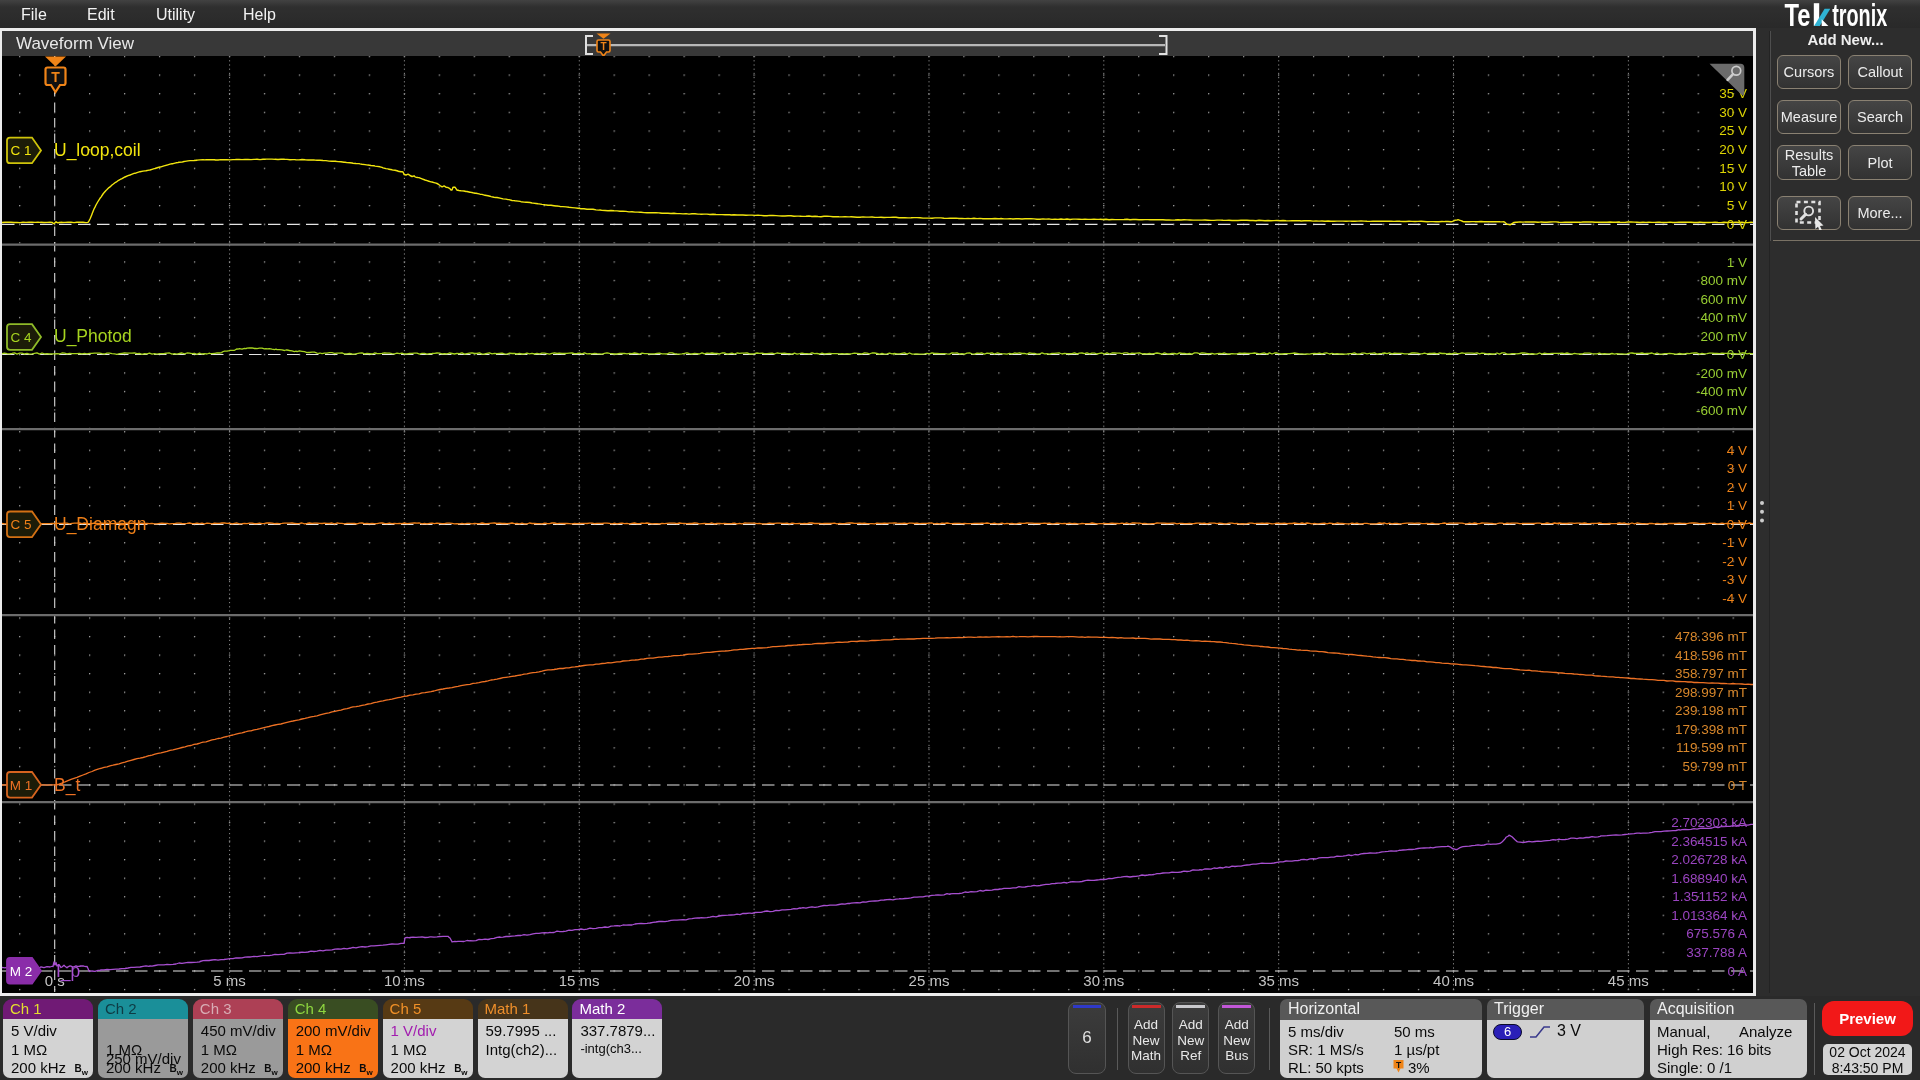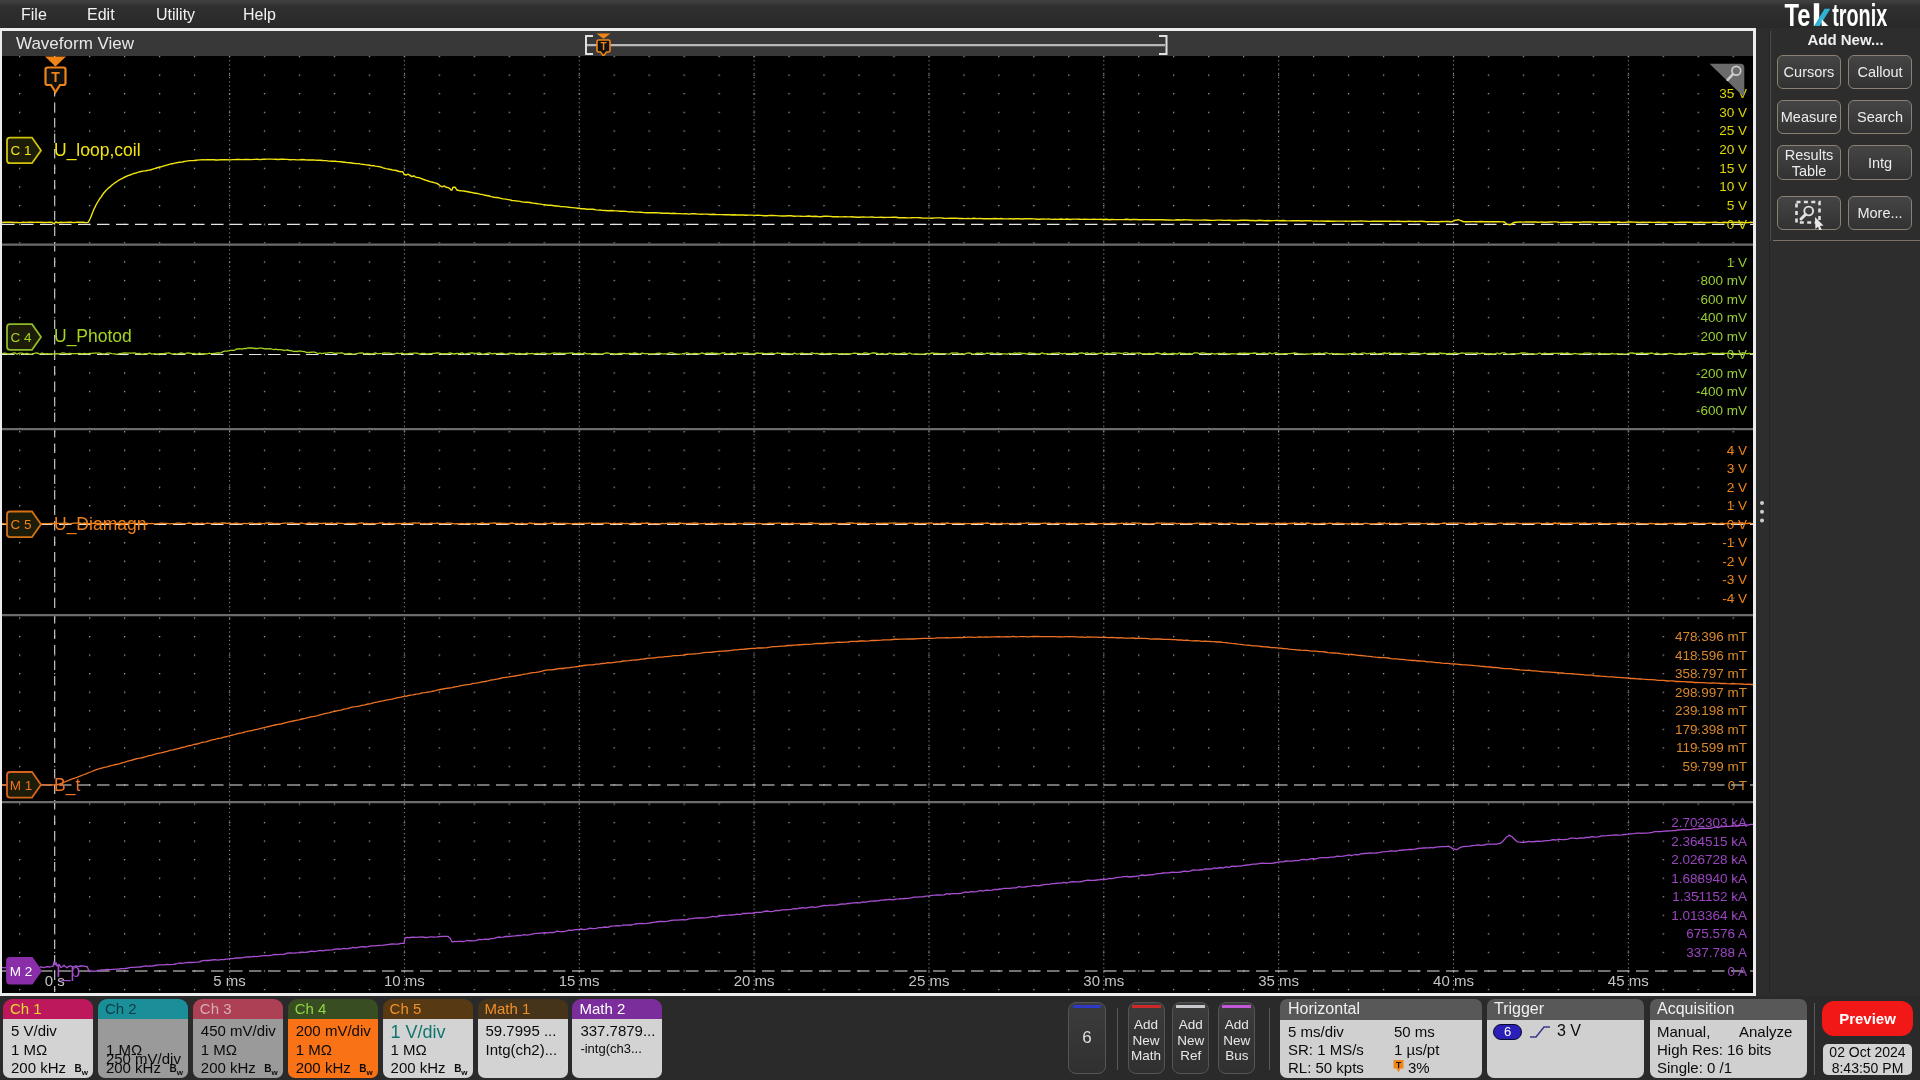--- a/index.html
+++ b/index.html
@@ -22,21 +22,21 @@
 <div class="abs" style="left:1769px;top:31px;width:1px;height:962px;background:#232323;"></div>
 <div class="abs" style="left:1770px;top:31px;width:1px;height:210px;background:#4e4e4e;"></div>
 <div class="abs" style="left:1773px;top:240px;width:147px;height:1px;background:#7a7265;"></div>
 <div class="abs" style="left:1771px;top:31px;width:149px;height:18px;color:#f0f0f0;font-size:15px;font-weight:bold;text-align:center;">Add New...</div>
 
 <div class="abs" style="left:1777px;top:55px;width:64px;height:34px;background:linear-gradient(#454545,#323232);border:1px solid #8a8172;border-radius:6px;color:#ececec;font-size:14.5px;display:flex;align-items:center;justify-content:center;text-align:center;">Cursors</div>
 <div class="abs" style="left:1848px;top:55px;width:64px;height:34px;background:linear-gradient(#454545,#323232);border:1px solid #8a8172;border-radius:6px;color:#ececec;font-size:14.5px;display:flex;align-items:center;justify-content:center;text-align:center;">Callout</div>
 <div class="abs" style="left:1777px;top:100px;width:64px;height:34px;background:linear-gradient(#454545,#323232);border:1px solid #8a8172;border-radius:6px;color:#ececec;font-size:14.5px;display:flex;align-items:center;justify-content:center;text-align:center;">Measure</div>
 <div class="abs" style="left:1848px;top:100px;width:64px;height:34px;background:linear-gradient(#454545,#323232);border:1px solid #8a8172;border-radius:6px;color:#ececec;font-size:14.5px;display:flex;align-items:center;justify-content:center;text-align:center;">Search</div>
 <div class="abs" style="left:1777px;top:145px;width:64px;height:35px;background:linear-gradient(#454545,#323232);border:1px solid #8a8172;border-radius:6px;color:#ececec;font-size:14.5px;display:flex;align-items:center;justify-content:center;text-align:center;line-height:16px;">Results<br>Table</div>
-<div class="abs" style="left:1848px;top:145px;width:64px;height:35px;background:linear-gradient(#454545,#323232);border:1px solid #8a8172;border-radius:6px;color:#ececec;font-size:14.5px;display:flex;align-items:center;justify-content:center;text-align:center;">Intg</div>
+<div class="abs" style="left:1848px;top:145px;width:64px;height:35px;background:linear-gradient(#454545,#323232);border:1px solid #8a8172;border-radius:6px;color:#ececec;font-size:14.5px;display:flex;align-items:center;justify-content:center;text-align:center;">Plot</div>
 <div class="abs" style="left:1848px;top:196px;width:64px;height:34px;background:linear-gradient(#454545,#323232);border:1px solid #8a8172;border-radius:6px;color:#ececec;font-size:14.5px;display:flex;align-items:center;justify-content:center;text-align:center;">More...</div>
 
 <div class="abs" style="left:1777px;top:196px;width:64px;height:34px;background:linear-gradient(#454545,#323232);border:1px solid #8a8172;border-radius:6px;"></div>
 <svg class="abs" style="left:1777px;top:196px;" width="64" height="34">
   <rect x="19.5" y="6" width="23" height="20.5" fill="none" stroke="#e0e0e0" stroke-width="2.6" stroke-dasharray="4 3.4"></rect>
   <circle cx="31.7" cy="15" r="4.4" fill="none" stroke="#e0e0e0" stroke-width="1.9"></circle>
   <line x1="28.6" y1="18.4" x2="24" y2="23" stroke="#e0e0e0" stroke-width="3" stroke-linecap="round"></line>
   <polygon points="38,21 46.5,29.5 43,30 44.8,34 42.6,34.6 41,30.8 38.4,33" fill="#e8e8e8"></polygon>
 </svg>
 <svg class="abs" style="left:1756px;top:495px" width="12" height="32">
@@ -181,21 +181,21 @@
 <path d="M 47.5,67.5 H 63.5 Q 65.5,67.5 65.5,69.5 V 83 Q 65.5,85 63.5,85 H 60 L 55.5,92 L 51,85 H 47.5 Q 45.5,85 45.5,83 V 69.5 Q 45.5,67.5 47.5,67.5 Z" fill="#101010" stroke="#f08418" stroke-width="2.2"></path>
 <text x="55.5" y="81.5" fill="#f08418" font-size="14" font-weight="bold" text-anchor="middle">T</text>
 <path d="M 1709.5,63.8 H 1740.5 Q 1744.3,63.8 1744.3,67.6 V 92.5 Q 1744.3,97.5 1740.8,94 Z" fill="#6b6b6b"></path>
 <circle cx="1736.3" cy="70.8" r="4.4" fill="none" stroke="#cccccc" stroke-width="1.7"></circle>
 <line x1="1733" y1="74.2" x2="1727.6" y2="79.8" stroke="#cccccc" stroke-width="2.6" stroke-linecap="round"></line>
 </g>
   </svg>
 <div class="abs" style="left:0;top:996px;width:1920px;height:84px;background:#2a2a2a;"></div>
 
 <div class="abs" style="left:3.0px;top:999px;width:90px;height:79px;border-radius:9px 9px 7px 7px;overflow:hidden;">
-  <div style="position:absolute;left:0;top:0;width:90px;height:19.5px;background:#be185d;">
+  <div style="position:absolute;left:0;top:0;width:90px;height:19.5px;background:#701a75;">
     <div style="position:absolute;left:7px;top:1px;font-size:15px;color:#e4de2e;">Ch 1</div>
   </div>
   <div style="position:absolute;left:0;top:20px;width:90px;height:59px;background:#d3d3d3;">
       <div style="position:absolute;left:8px;top:3.0px;font-size:15px;color:#0a0a0a;white-space:nowrap;">5 V/div</div>
       <div style="position:absolute;left:8px;top:21.5px;font-size:15px;color:#0a0a0a;white-space:nowrap;">1 MΩ</div>
       <div style="position:absolute;left:8px;top:40.0px;font-size:15px;color:#0a0a0a;white-space:nowrap;">200 kHz</div>
       <div style="position:absolute;right:5px;top:39px;color:#0a0a0a;"><span style="font-size:10px;font-weight:bold;">B</span><span style="font-size:8px;font-weight:bold;vertical-align:-3px;">w</span></div>
     </div>
 </div>
 
@@ -233,21 +233,21 @@
       <div style="position:absolute;left:8px;top:40.0px;font-size:15px;color:#0a0a0a;white-space:nowrap;">200 kHz</div>
       <div style="position:absolute;right:5px;top:39px;color:#0a0a0a;"><span style="font-size:10px;font-weight:bold;">B</span><span style="font-size:8px;font-weight:bold;vertical-align:-3px;">w</span></div>
     </div>
 </div>
 
 <div class="abs" style="left:382.6px;top:999px;width:90px;height:79px;border-radius:9px 9px 7px 7px;overflow:hidden;">
   <div style="position:absolute;left:0;top:0;width:90px;height:19.5px;background:#573a14;">
     <div style="position:absolute;left:7px;top:1px;font-size:15px;color:#f19027;">Ch 5</div>
   </div>
   <div style="position:absolute;left:0;top:20px;width:90px;height:59px;background:#d3d3d3;">
-      <div style="position:absolute;left:8px;top:3.0px;font-size:18px;color:#0f766e;white-space:nowrap;">1 V/div</div>
+      <div style="position:absolute;left:8px;top:3.0px;font-size:15px;color:#a21caf;white-space:nowrap;">1 V/div</div>
       <div style="position:absolute;left:8px;top:21.5px;font-size:15px;color:#0a0a0a;white-space:nowrap;">1 MΩ</div>
       <div style="position:absolute;left:8px;top:40.0px;font-size:15px;color:#0a0a0a;white-space:nowrap;">200 kHz</div>
       <div style="position:absolute;right:5px;top:39px;color:#0a0a0a;"><span style="font-size:10px;font-weight:bold;">B</span><span style="font-size:8px;font-weight:bold;vertical-align:-3px;">w</span></div>
     </div>
 </div>
 
 <div class="abs" style="left:477.5px;top:999px;width:90px;height:79px;border-radius:9px 9px 7px 7px;overflow:hidden;">
   <div style="position:absolute;left:0;top:0;width:90px;height:19.5px;background:#46341a;">
     <div style="position:absolute;left:7px;top:1px;font-size:15px;color:#ef8f2a;">Math 1</div>
   </div>

